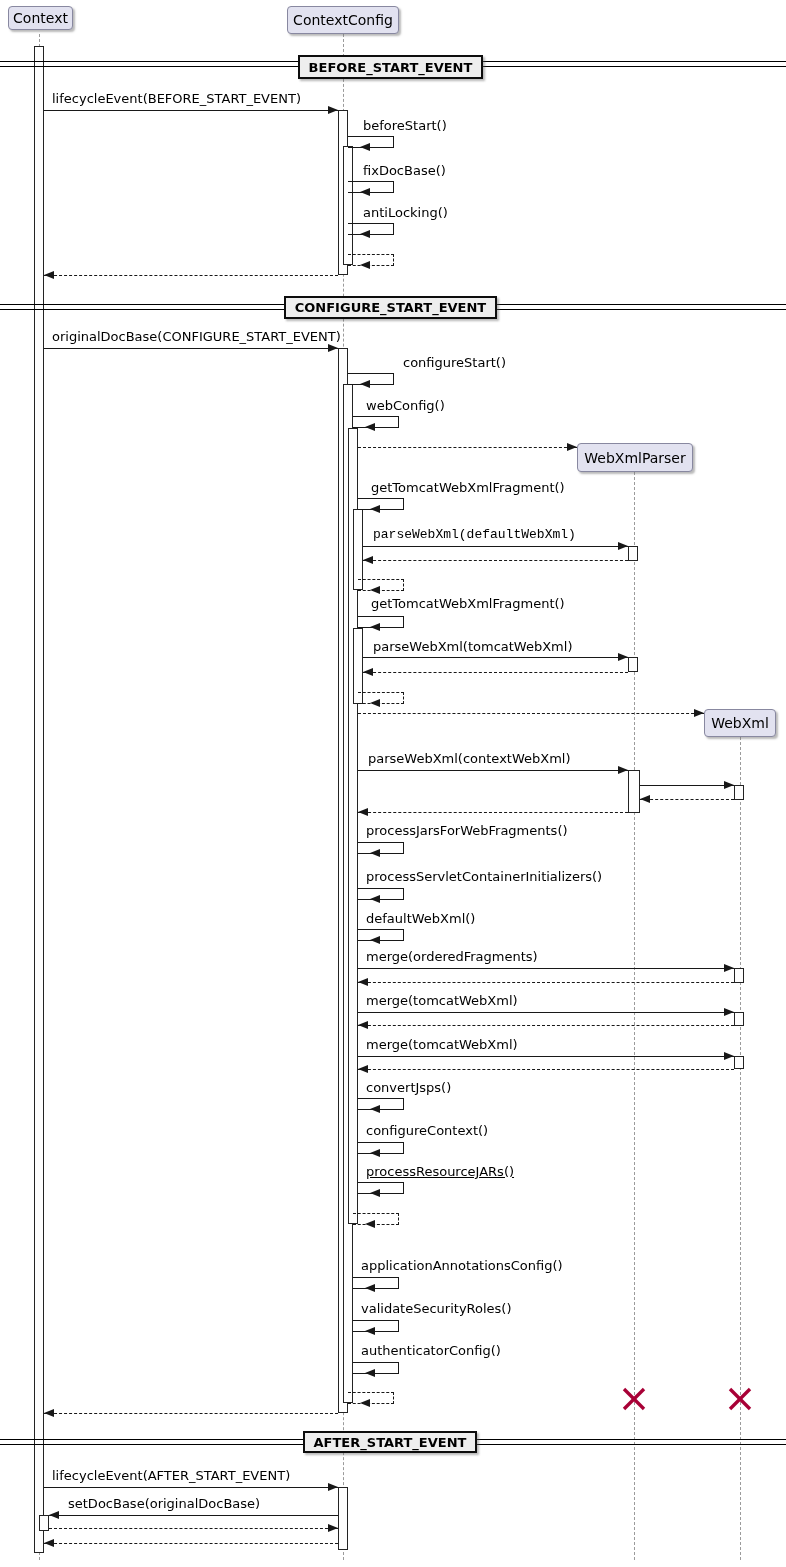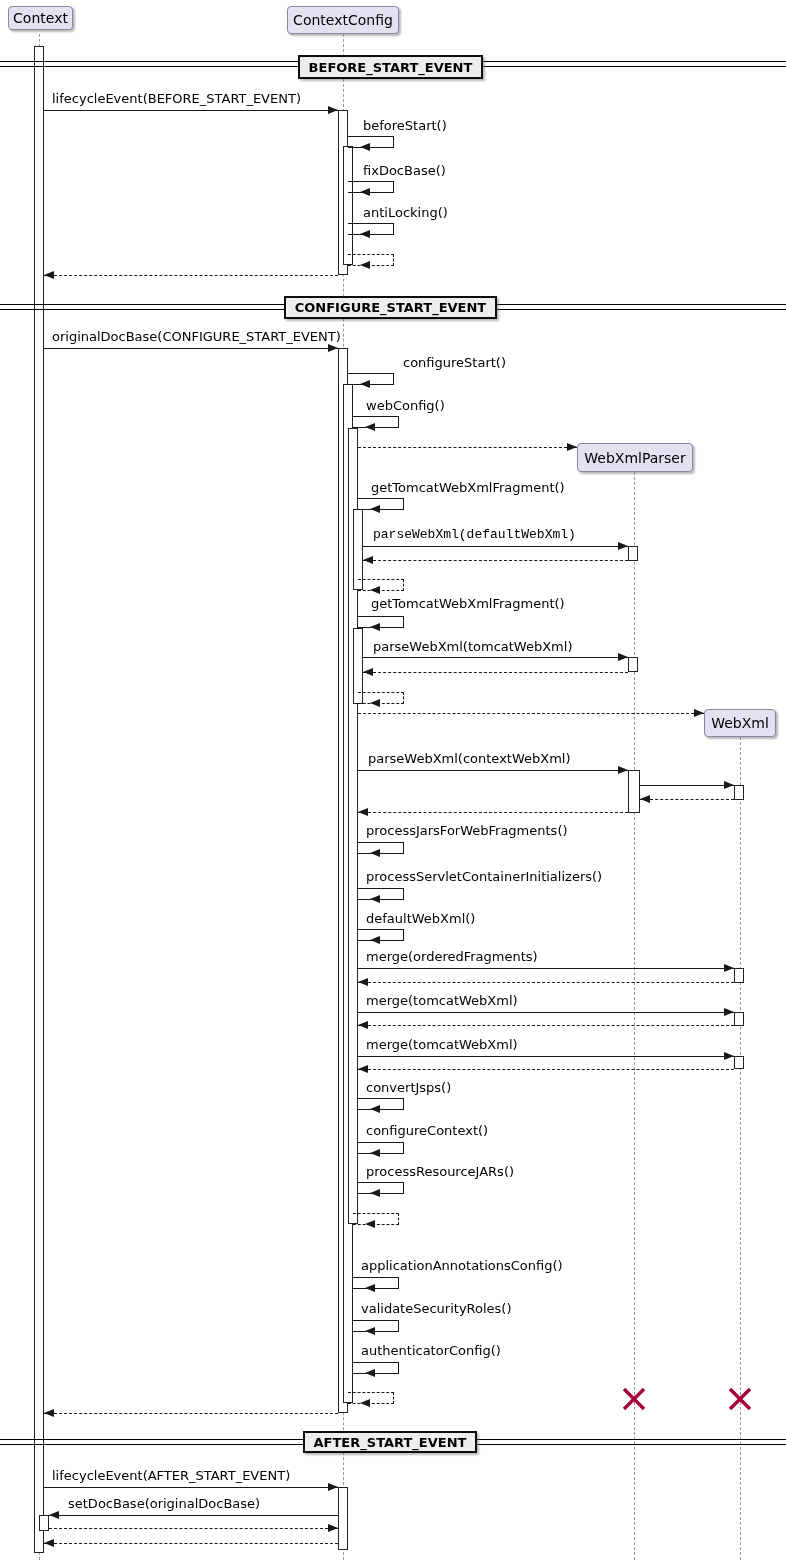--- a/index.html
+++ b/index.html
@@ -133,21 +133,21 @@
     <div class="abs line-dash" style="left: 358px; top: 1069px; width: 376px;"></div>
     <div class="abs tri" style="left: 358px; top: 1065px; border-top: 4px solid transparent; border-bottom: 4px solid transparent; border-right: 10px solid rgb(24, 24, 24);"></div>
     <div class="abs selfloop" style="left: 358px; top: 1098px;"></div>
     <div class="abs tri" style="left: 370px; top: 1105px; border-top: 4px solid transparent; border-bottom: 4px solid transparent; border-right: 10px solid rgb(24, 24, 24);"></div>
     <div class="abs label" style="left: 366px; top: 1080px;">convertJsps()</div>
     <div class="abs selfloop" style="left: 358px; top: 1142px;"></div>
     <div class="abs tri" style="left: 370px; top: 1149px; border-top: 4px solid transparent; border-bottom: 4px solid transparent; border-right: 10px solid rgb(24, 24, 24);"></div>
     <div class="abs label" style="left: 366px; top: 1123px;">configureContext()</div>
     <div class="abs selfloop" style="left: 358px; top: 1182px;"></div>
     <div class="abs tri" style="left: 370px; top: 1189px; border-top: 4px solid transparent; border-bottom: 4px solid transparent; border-right: 10px solid rgb(24, 24, 24);"></div>
-    <div class="abs label" style="left: 366px; top: 1164px;">processResourceJARs()</div>
+    <div class="abs label" style="left: 366px; top: 1164px; text-decoration: underline;">processResourceJARs()</div>
     <div class="abs selfloop dash" style="left: 353px; top: 1213px;"></div>
     <div class="abs tri" style="left: 365px; top: 1220px; border-top: 4px solid transparent; border-bottom: 4px solid transparent; border-right: 10px solid rgb(24, 24, 24);"></div>
     <div class="abs selfloop" style="left: 353px; top: 1277px;"></div>
     <div class="abs tri" style="left: 365px; top: 1284px; border-top: 4px solid transparent; border-bottom: 4px solid transparent; border-right: 10px solid rgb(24, 24, 24);"></div>
     <div class="abs label" style="left: 361px; top: 1258px;">applicationAnnotationsConfig()</div>
     <div class="abs selfloop" style="left: 353px; top: 1320px;"></div>
     <div class="abs tri" style="left: 365px; top: 1327px; border-top: 4px solid transparent; border-bottom: 4px solid transparent; border-right: 10px solid rgb(24, 24, 24);"></div>
     <div class="abs label" style="left: 361px; top: 1301px;">validateSecurityRoles()</div>
     <div class="abs selfloop" style="left: 353px; top: 1362px;"></div>
     <div class="abs tri" style="left: 365px; top: 1369px; border-top: 4px solid transparent; border-bottom: 4px solid transparent; border-right: 10px solid rgb(24, 24, 24);"></div>

